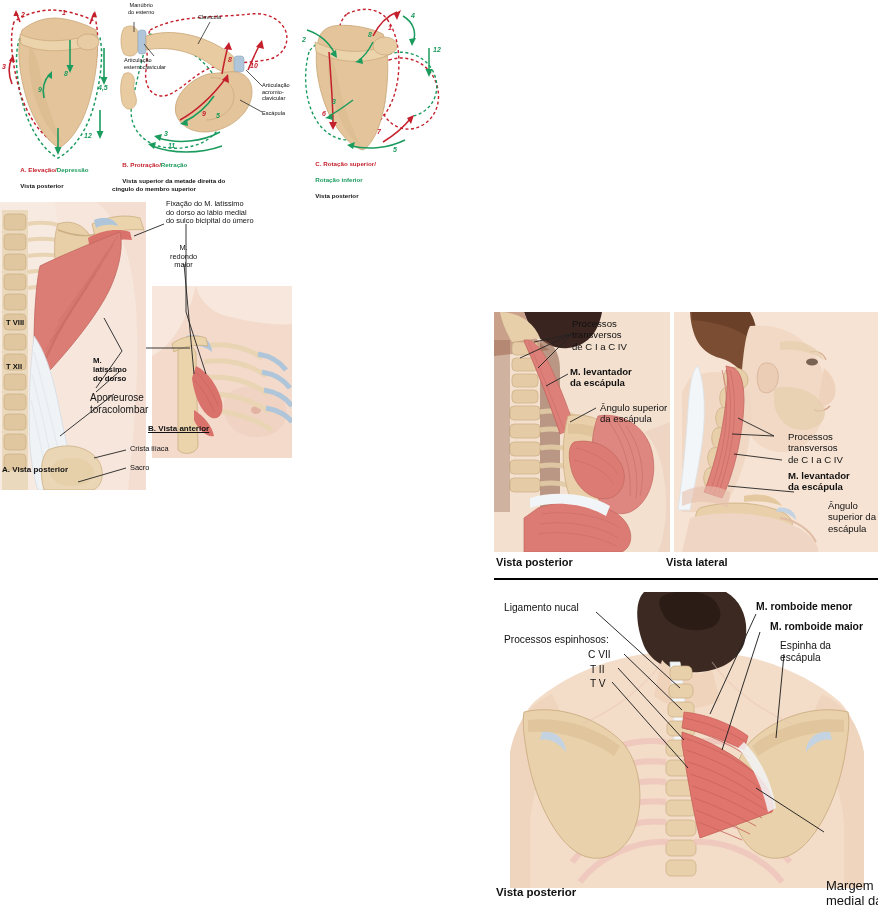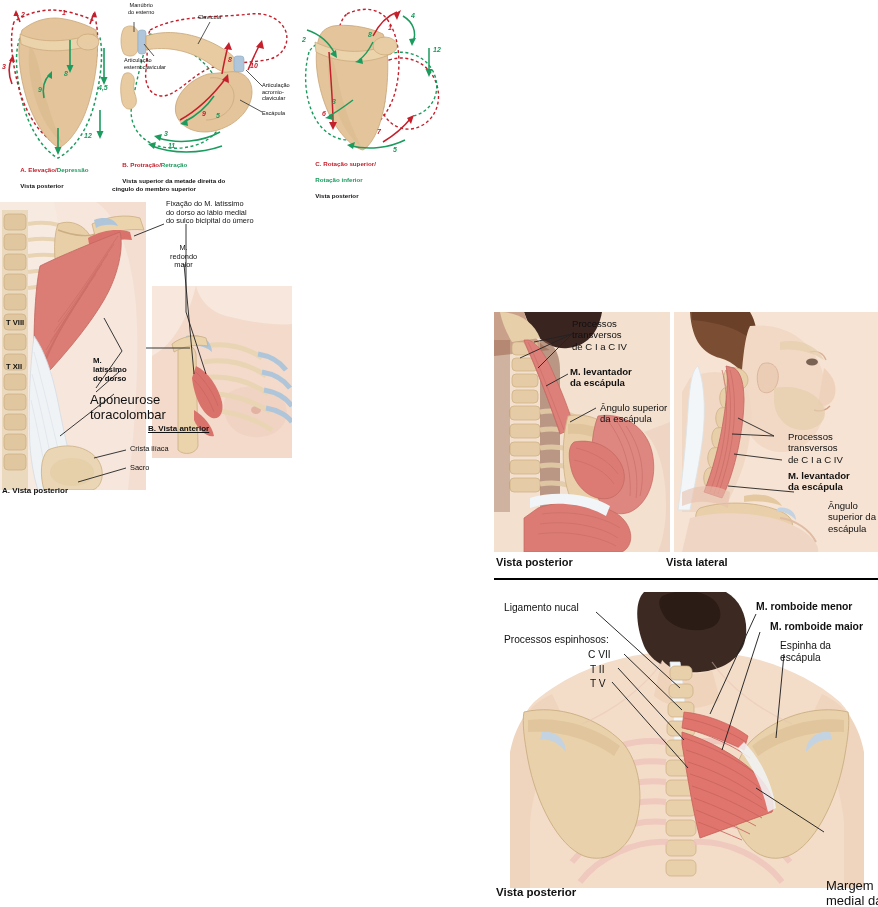--- a/index.html
+++ b/index.html
@@ -345,27 +345,27 @@
   </svg>
 
   <span class="lbl" style="left:170px;top:48px;font-size:7.4px;text-align:center;">M.
 redondo
 maior</span>
   <span class="lbl bold" style="left:6px;top:123px;font-size:7.6px;">T VIII</span>
   <span class="lbl bold" style="left:6px;top:167px;font-size:7.6px;">T XII</span>
   <span class="lbl bold" style="left:93px;top:160px;font-size:7.8px;">M.
 latíssimo
 do dorso</span>
-  <span class="lbl" style="left:90px;top:196px;font-size:13px;">Aponeurose
+  <span class="lbl" style="left:90px;top:196px;font-size:10px;">Aponeurose
 toracolombar</span>
   <span class="lbl" style="left:130px;top:249px;font-size:7.4px;text-align:right;">Crista ilíaca</span>
   <span class="lbl" style="left:130px;top:268px;font-size:7.4px;">Sacro</span>
 
   <span class="lbl bold" style="left:148px;top:228px;font-size:8px;text-decoration:underline;">B. Vista anterior</span>
-  <span class="lbl bold" style="left:2px;top:290px;font-size:8px;">A. Vista posterior</span>
+  <span class="lbl bold" style="left:2px;top:269px;font-size:8px;">A. Vista posterior</span>
 </div>
 
 <div id="figLev" style="left:494px;top:312px;width:456px;height:272px;">
 
   <svg width="384" height="248" viewBox="0 0 384 248" style="position:absolute;left:0;top:0;">
 
     <clipPath id="clipLP">
         <rect x="0" y="0" width="176" height="240"></rect>
       </clipPath>
     <g clip-path="url(#clipLP)">

